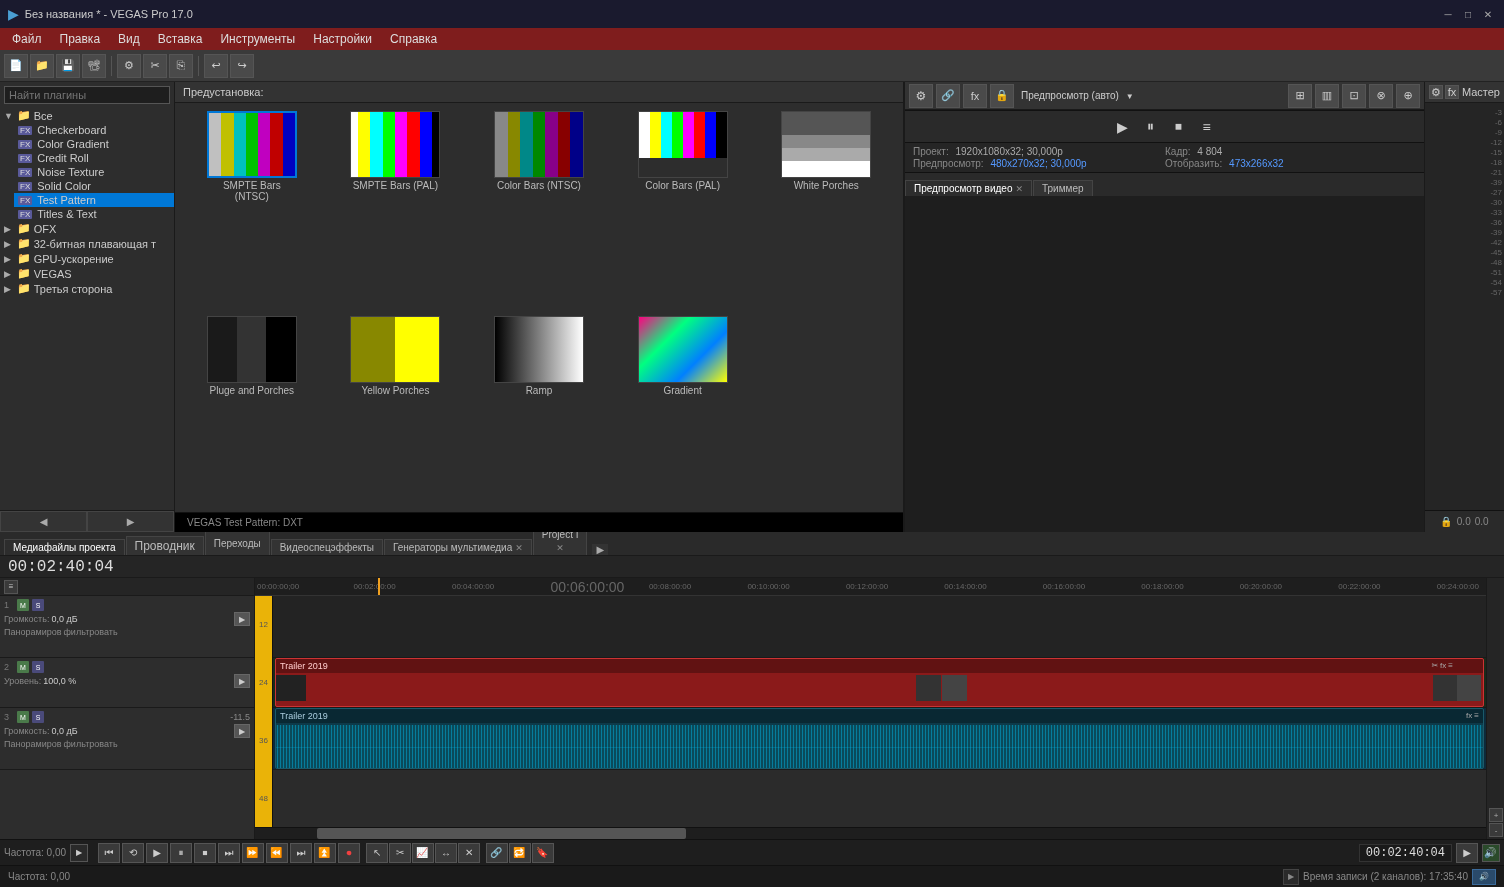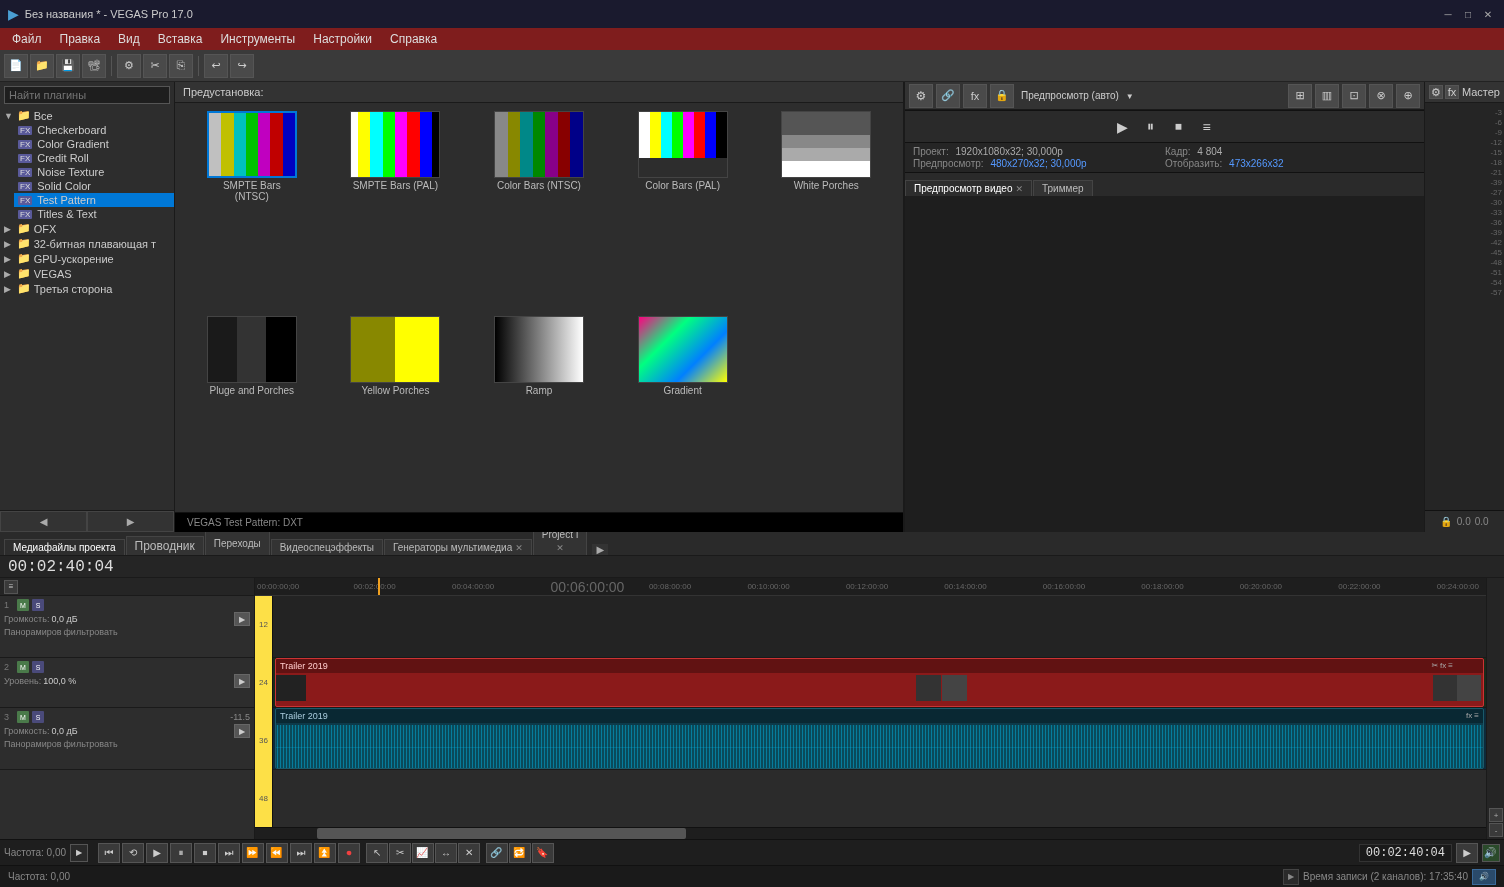--- a/index.html
+++ b/index.html
@@ -473,21 +473,21 @@
               <div style="position:absolute; left:72%; font-size:8px; color:#666; white-space:nowrap;">00:18:00:00</div>
               <div style="position:absolute; left:80%; font-size:8px; color:#666; white-space:nowrap;">00:20:00:00</div>
               <div style="position:absolute; left:88%; font-size:8px; color:#666; white-space:nowrap;">00:22:00:00</div>
               <div style="position:absolute; left:96%; font-size:8px; color:#666; white-space:nowrap;">00:24:00:00</div>
             </div>
           </div>
 
           <div style="flex:1; overflow-x:auto; overflow-y:hidden; position:relative;">
             <div style="position:relative; width:100%; height:100%;">
 
-              <div style="position:absolute; left:0; top:0; width:18px; height:100%; background:#fde047; border-right:1px solid #111; display:flex; flex-direction:column; align-items:center; justify-content:space-around; font-size:8px; color:#555; z-index:3;">
+              <div style="position:absolute; left:0; top:0; width:18px; height:100%; background:#eab308; border-right:1px solid #111; display:flex; flex-direction:column; align-items:center; justify-content:space-around; font-size:8px; color:#555; z-index:3;">
                 <span>12</span>
                   <span>24</span>
                   <span>36</span>
                   <span>48</span>
               </div>
 
               <div style="height:62px; border-bottom:1px solid #1a1a1a; background:#232323; margin-left:18px; position:relative;">
                 
               </div>
 

